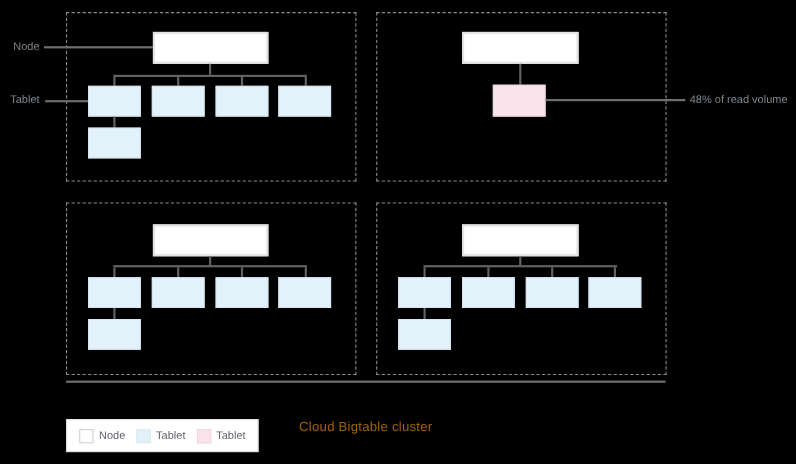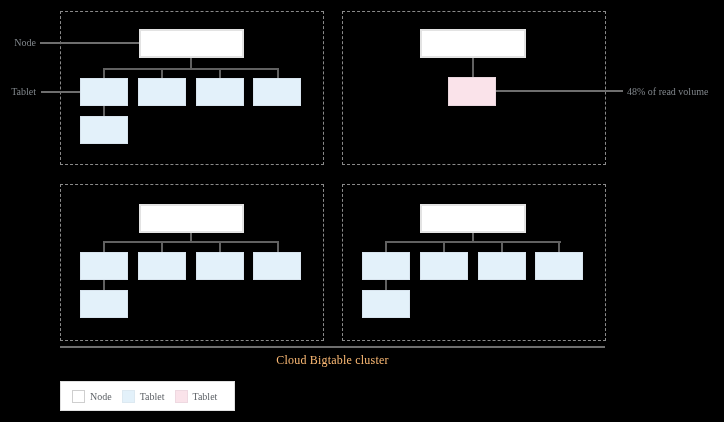--- a/index.html
+++ b/index.html
@@ -1,40 +1,41 @@
 <!DOCTYPE html>
 <html><head>
 <meta charset="utf-8">
 <style>
   html,body{margin:0;padding:0;background:#000;}
   .stage{
     position:relative;width:724px;height:422px;background:#000;overflow:hidden;
-    font-family:Liberation Serif, serif;
+    font-family:Liberation Sans, sans-serif;
   }
   .panel{
     position:absolute;border:1px dashed #8a8a8a;background:transparent;
   }
   .box-node{
     position:absolute;background:#ffffff;border:2px solid #e3e3e3;box-sizing:border-box;
   }
   .box-tablet{
     position:absolute;background:#e3f1fa;border:1.5px solid #d8e4ee;box-sizing:border-box;
   }
   .box-hot{
     position:absolute;background:#fae3ea;border:1.5px solid #e9d6dd;box-sizing:border-box;
   }
   .conn{position:absolute;background:#616161;}
   .leader{position:absolute;background:#6e6e6e;}
   .side-label{
     position:absolute;color:#80868b;font-size:10px;line-height:11px;white-space:nowrap;
   }
   .cluster-line{position:absolute;background:#6e6e6e;}
   .cluster-label{
-    position:absolute;color:#fdba74;font-size:12px;line-height:13px;text-align:center;
+    position:absolute;color:#a16207;font-size:12px;line-height:13px;text-align:center;
     letter-spacing:.2px;
+    margin-top:28px;
   }
   .legend{
     position:absolute;display:flex;align-items:center;background:#ffffff;
     border:1px solid #e0e0e0;box-sizing:border-box;padding:0 11px;column-gap:10px;
   }
   .legend-item{display:flex;align-items:center;column-gap:5px;}
   .swatch{width:13px;height:13px;box-sizing:border-box;}
   .swatch-node{background:#ffffff;border:1px solid #cfcfcf;}
   .swatch-tablet{background:#e3f1fa;border:1px solid #dde9f1;}
   .swatch-hot{background:#fae3ea;border:1px solid #eed9e1;}

